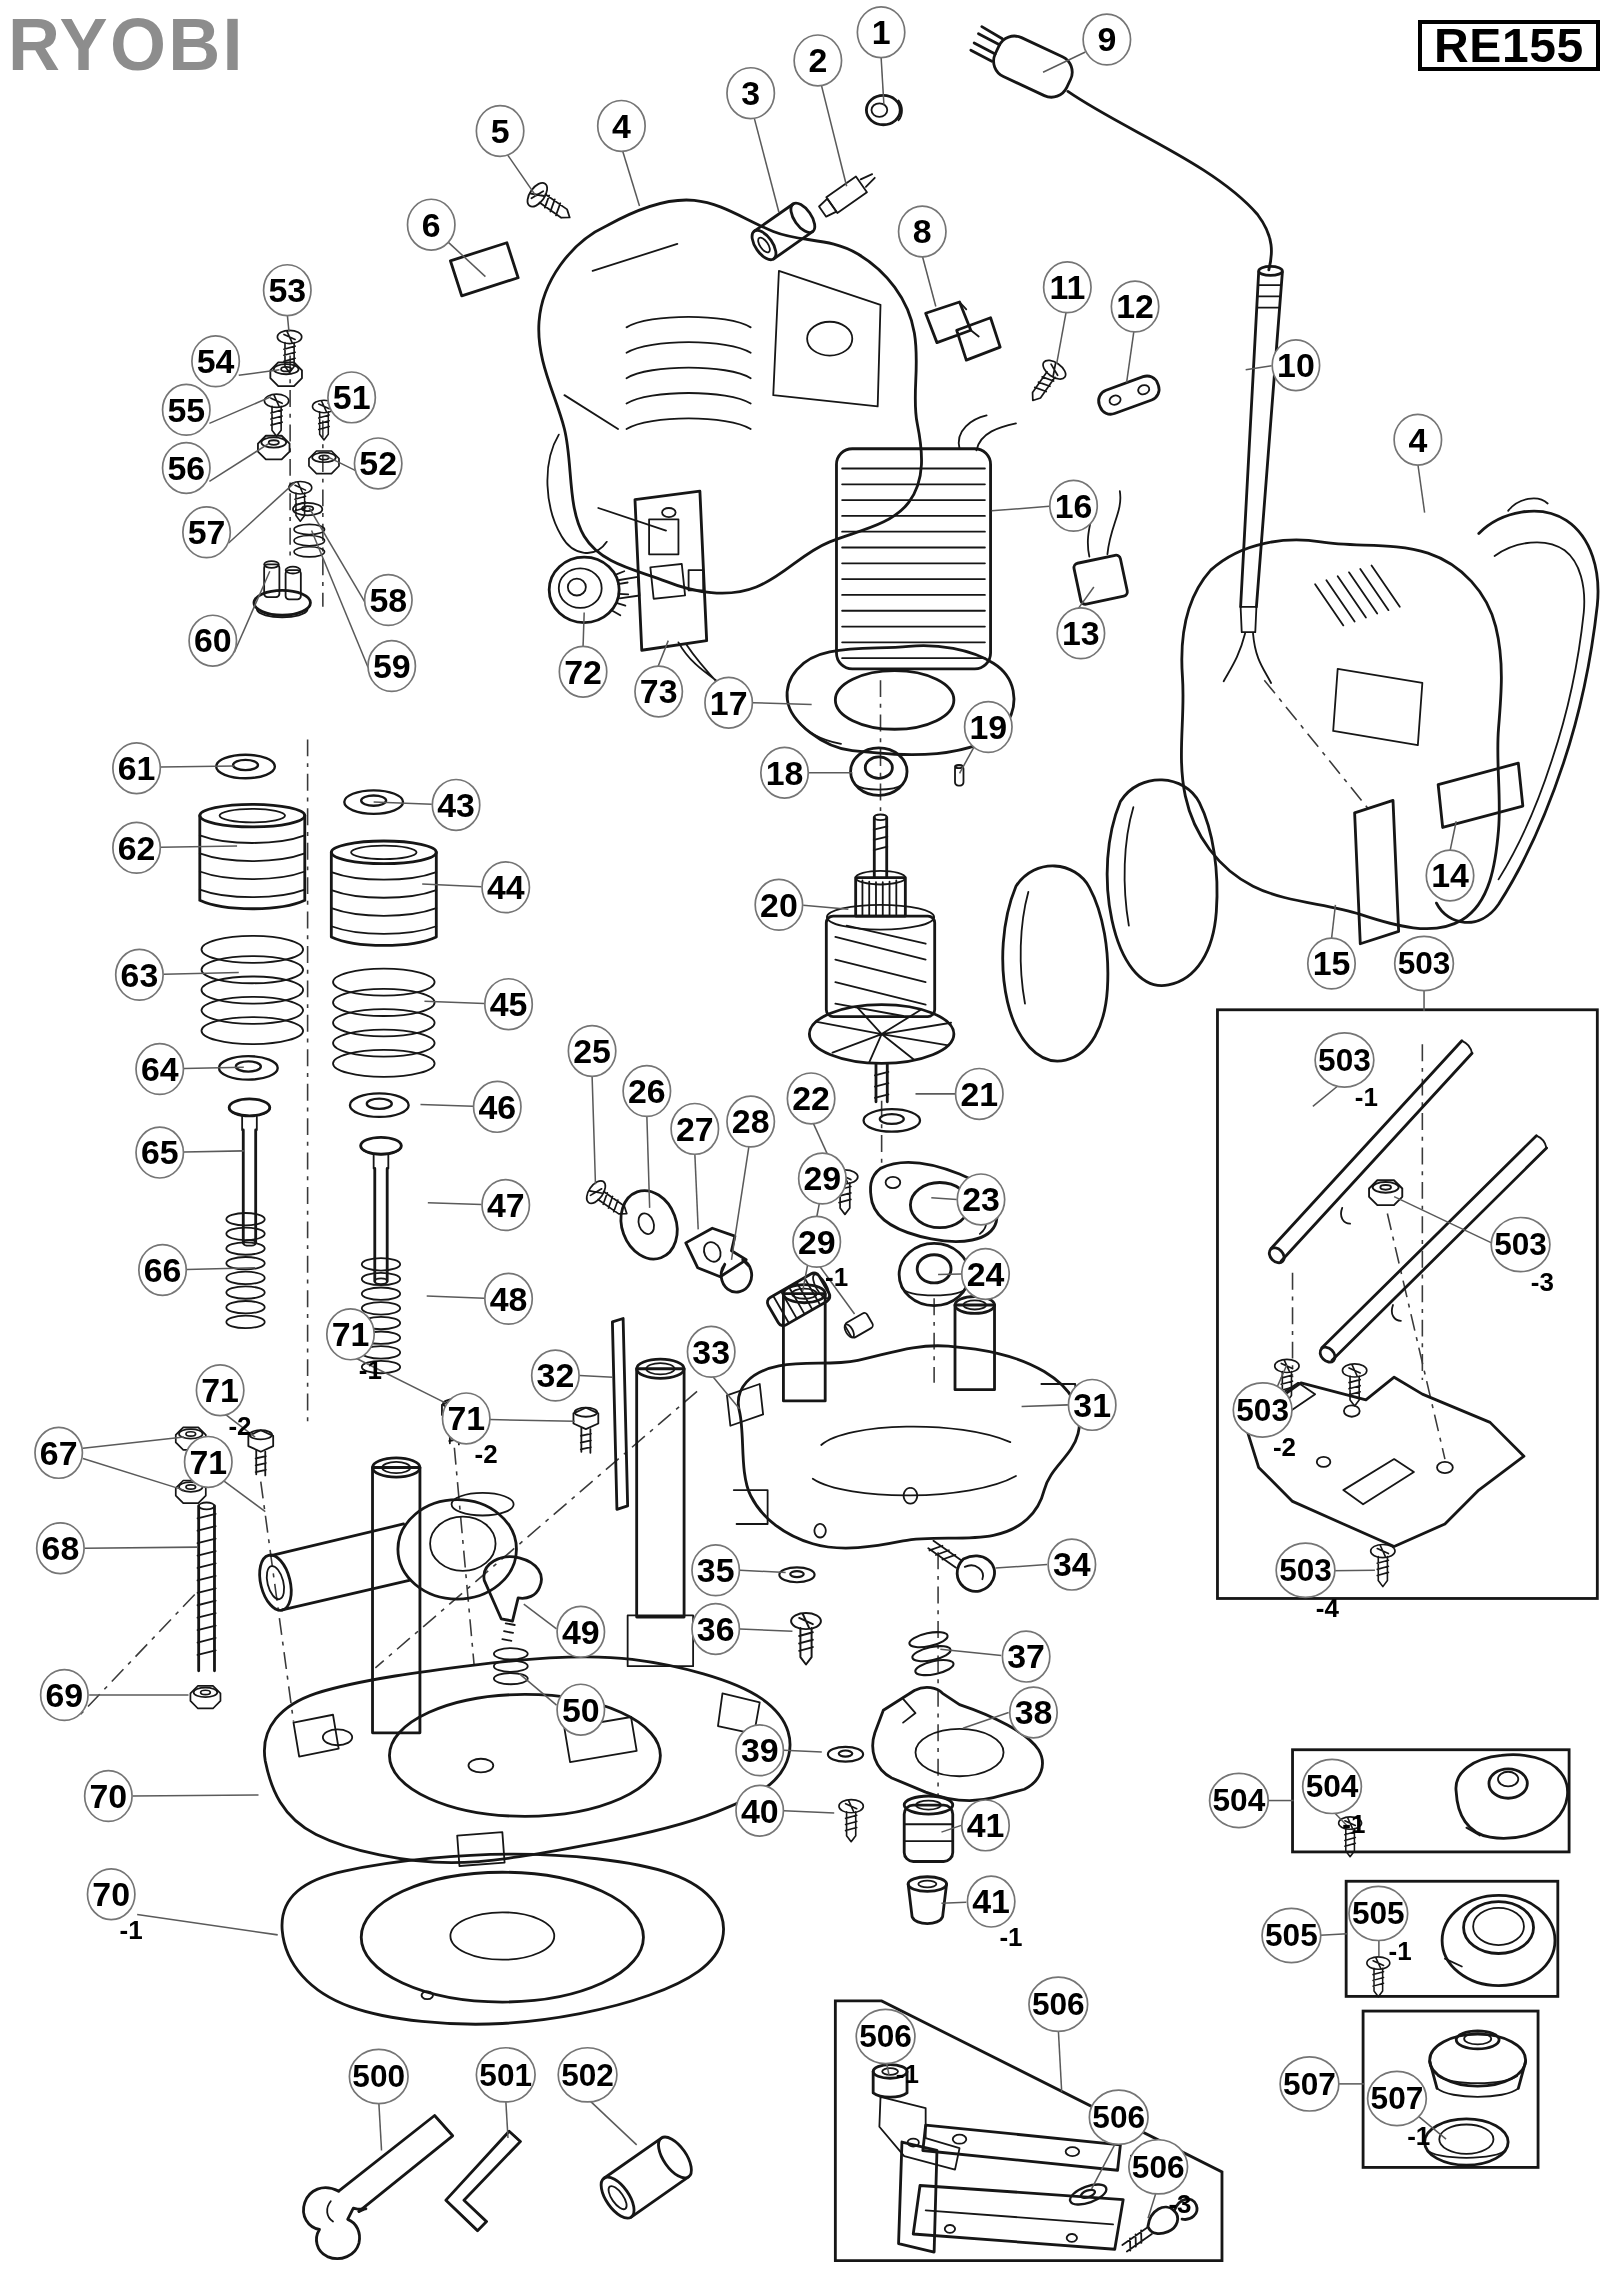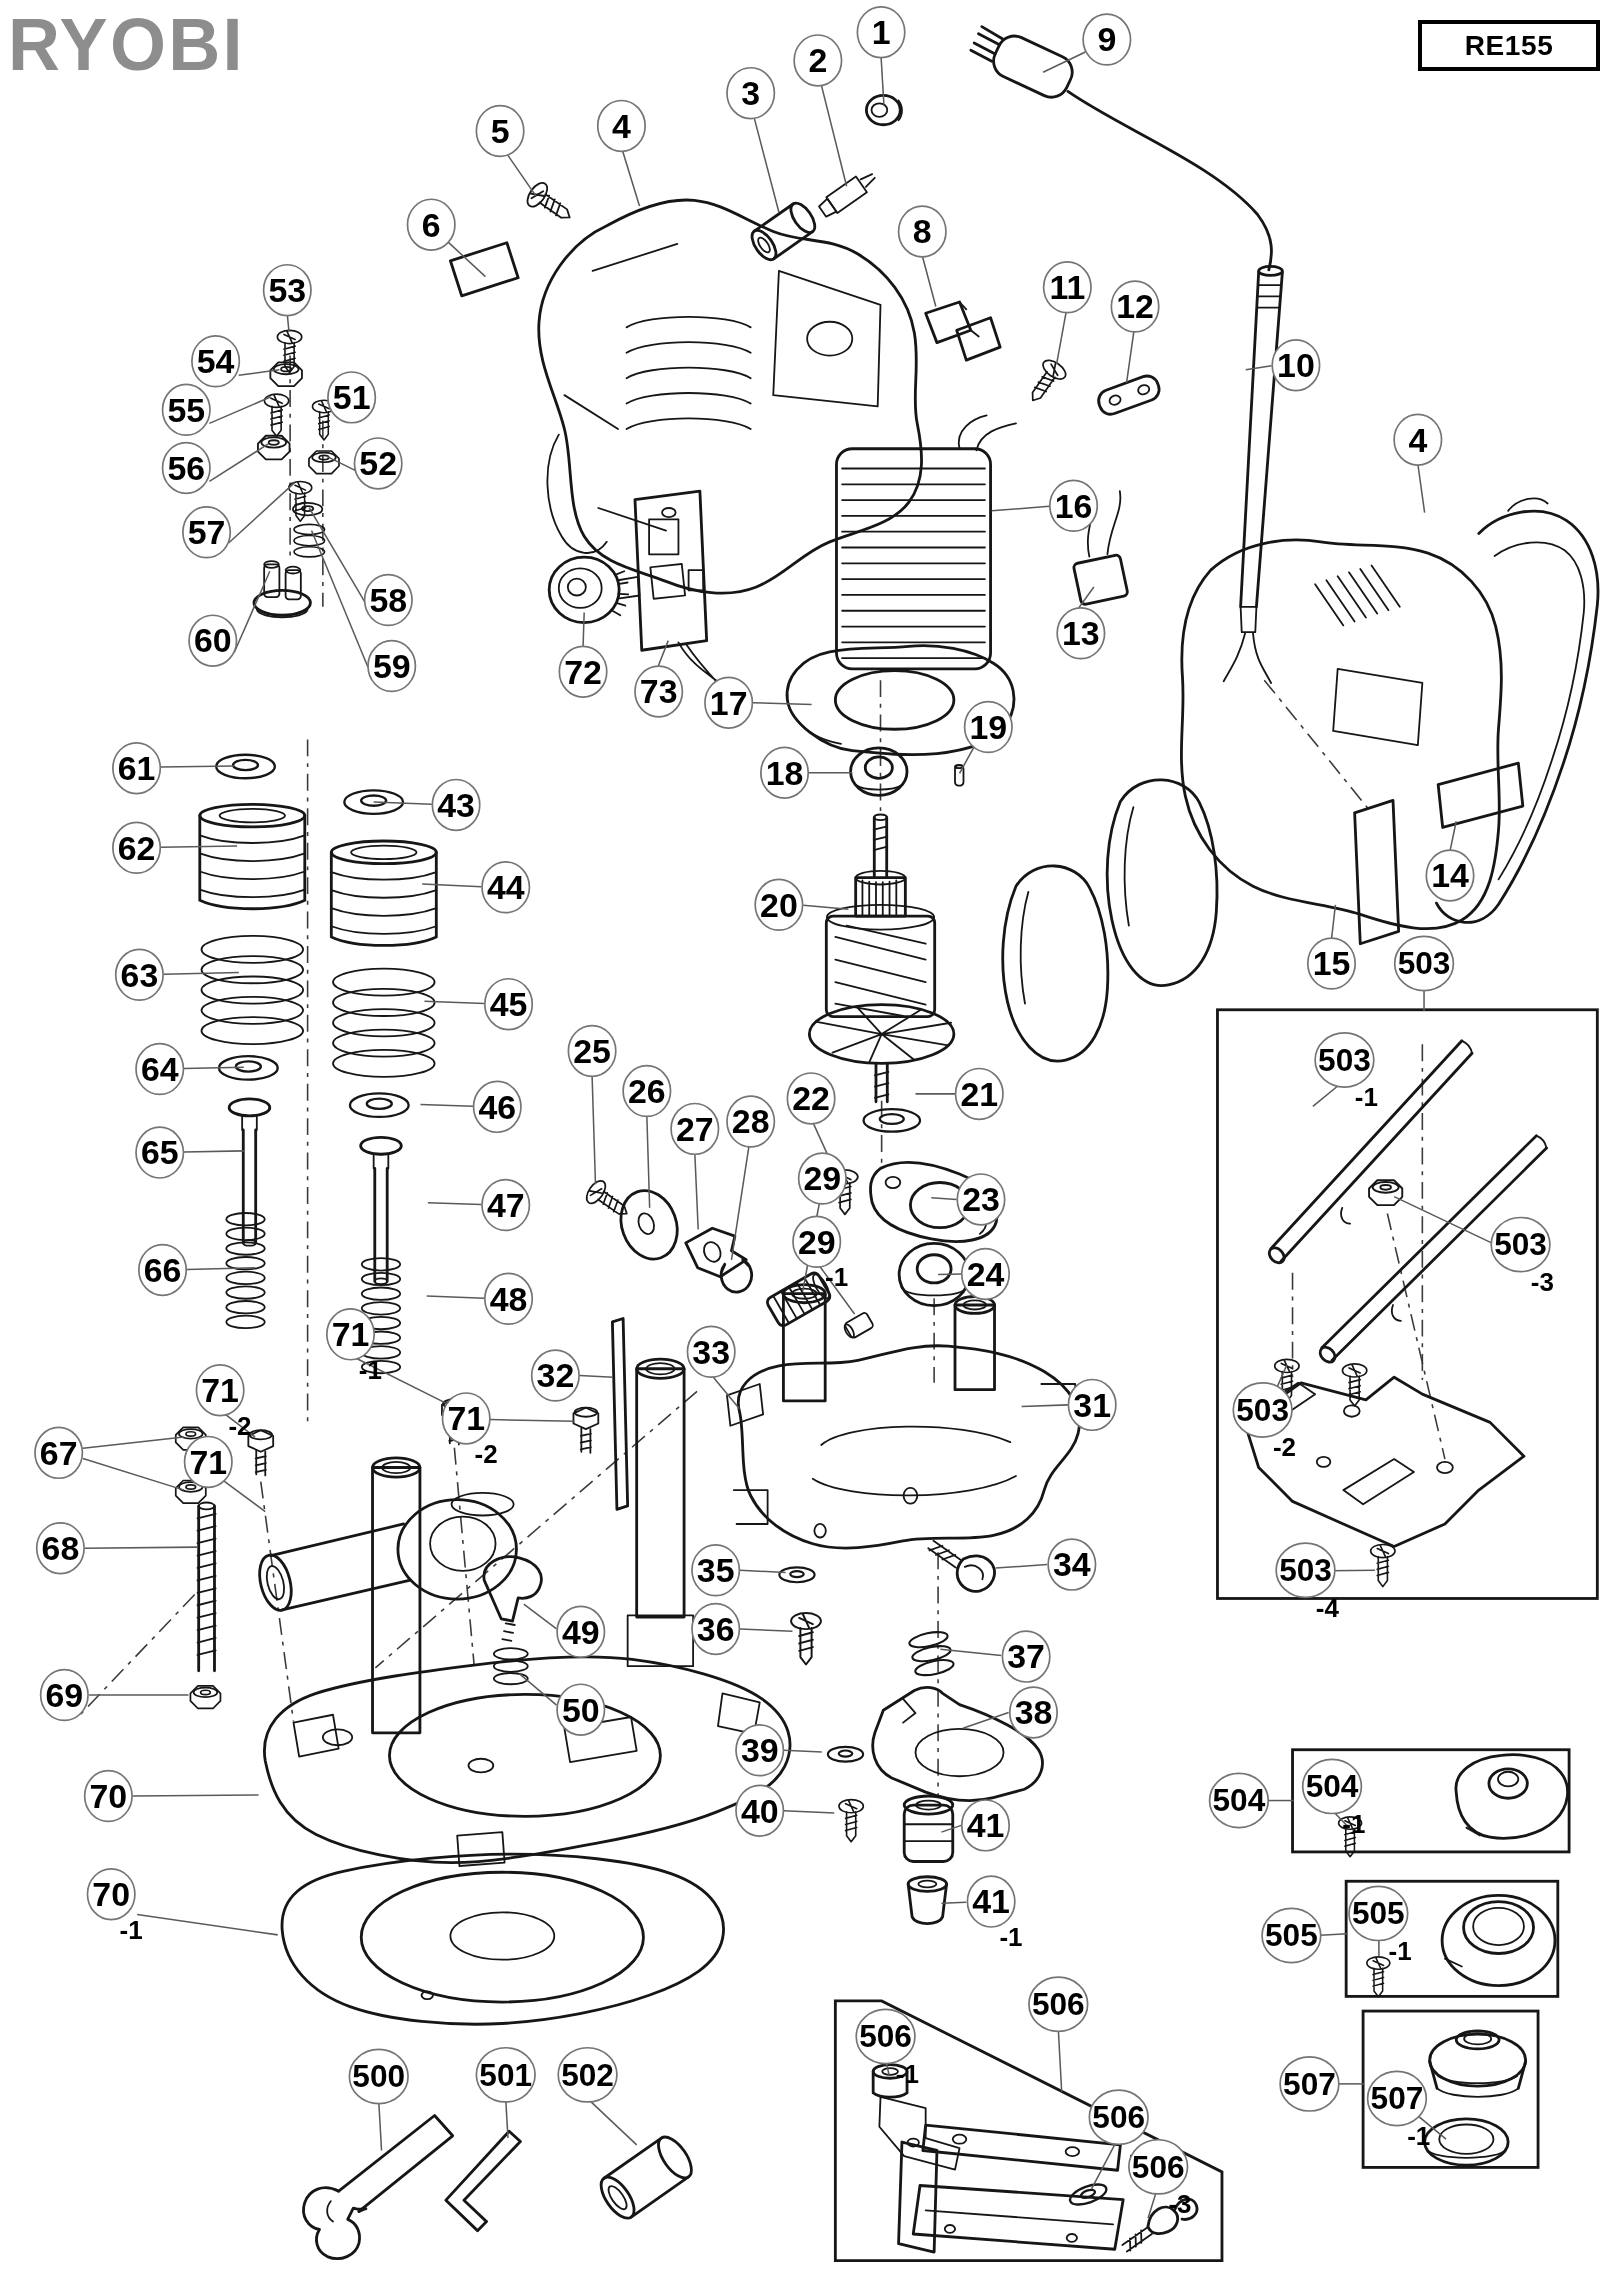--- a/index.html
+++ b/index.html
@@ -1,21 +1,21 @@
 <!DOCTYPE html>
 <html style="font-size:9px"><head>
 <meta charset="utf-8">
 <style>
   html,body{margin:0;padding:0;background:#fff;}
   body{width:1612px;height:2295px;position:relative;font-family:"Liberation Sans",sans-serif;}
   #stage{position:absolute;left:0;top:0;width:1612px;height:2295px;}
   #brand-logo{position:absolute;left:8px;top:1.1px;font-size:72px;font-weight:bold;
     color:#8d8d8d;letter-spacing:2.3px;transform:scaleY(1.04);transform-origin:left top;}
   #model-box{position:absolute;left:1418px;top:20px;width:174px;height:43px;border:4px solid #000;
-    display:flex;align-items:center;justify-content:center;font-size:28px;font-weight:bold;color:#000;letter-spacing:0.6px;}
+    display:flex;align-items:center;justify-content:center;font-size:48px;font-weight:bold;color:#000;letter-spacing:0.6px;}
   svg{position:absolute;left:0;top:0;}
   .ln{fill:none;stroke:#161616;stroke-width:5;stroke-linecap:round;stroke-linejoin:round;}
   .ln2{fill:none;stroke:#161616;stroke-width:3.2;stroke-linecap:round;stroke-linejoin:round;}
   .dd{fill:none;stroke:#3a3a3a;stroke-width:2.8;stroke-dasharray:30 12 7 12;}
   .box{fill:none;stroke:#161616;stroke-width:5;}
   .leader{stroke:#5a5a5a;stroke-width:2.7;}
   .c-ell{fill:#ffffff;stroke:#757575;stroke-width:3;}
   .c-num{font-weight:bold;text-anchor:middle;fill:#000;font-family:"Liberation Sans",sans-serif;}
   .c-sub{font-weight:bold;font-size:46px;fill:#000;font-family:"Liberation Sans",sans-serif;}
 </style>

